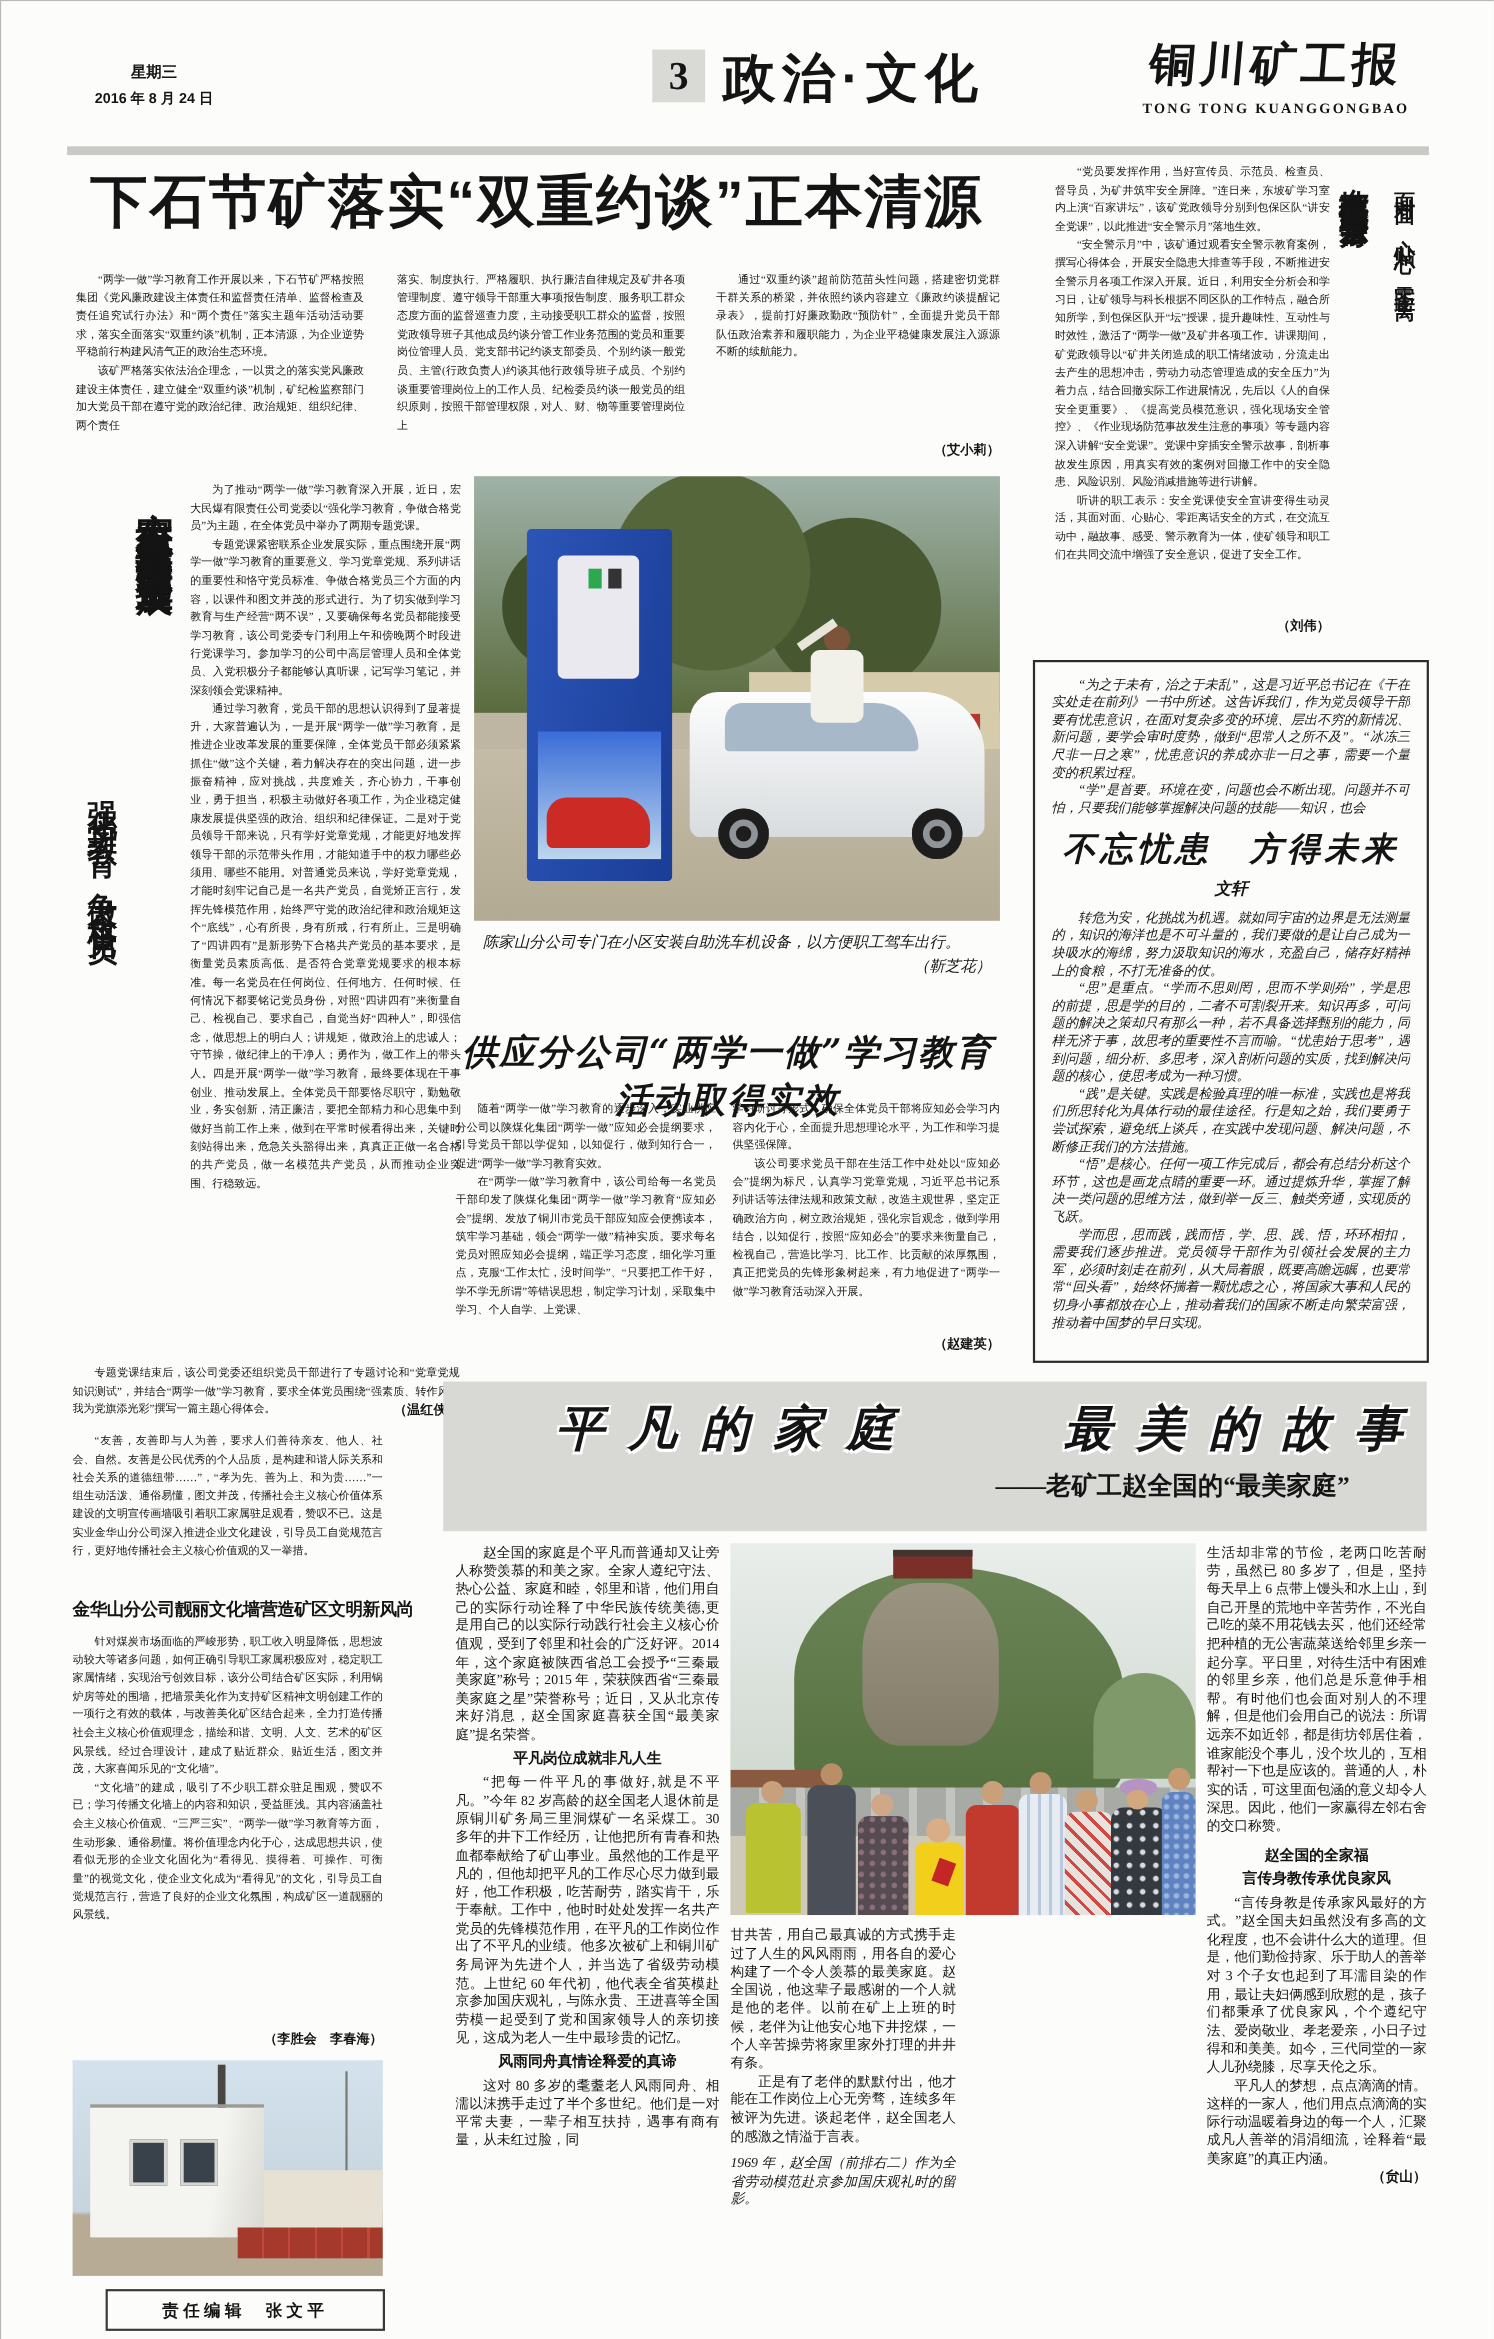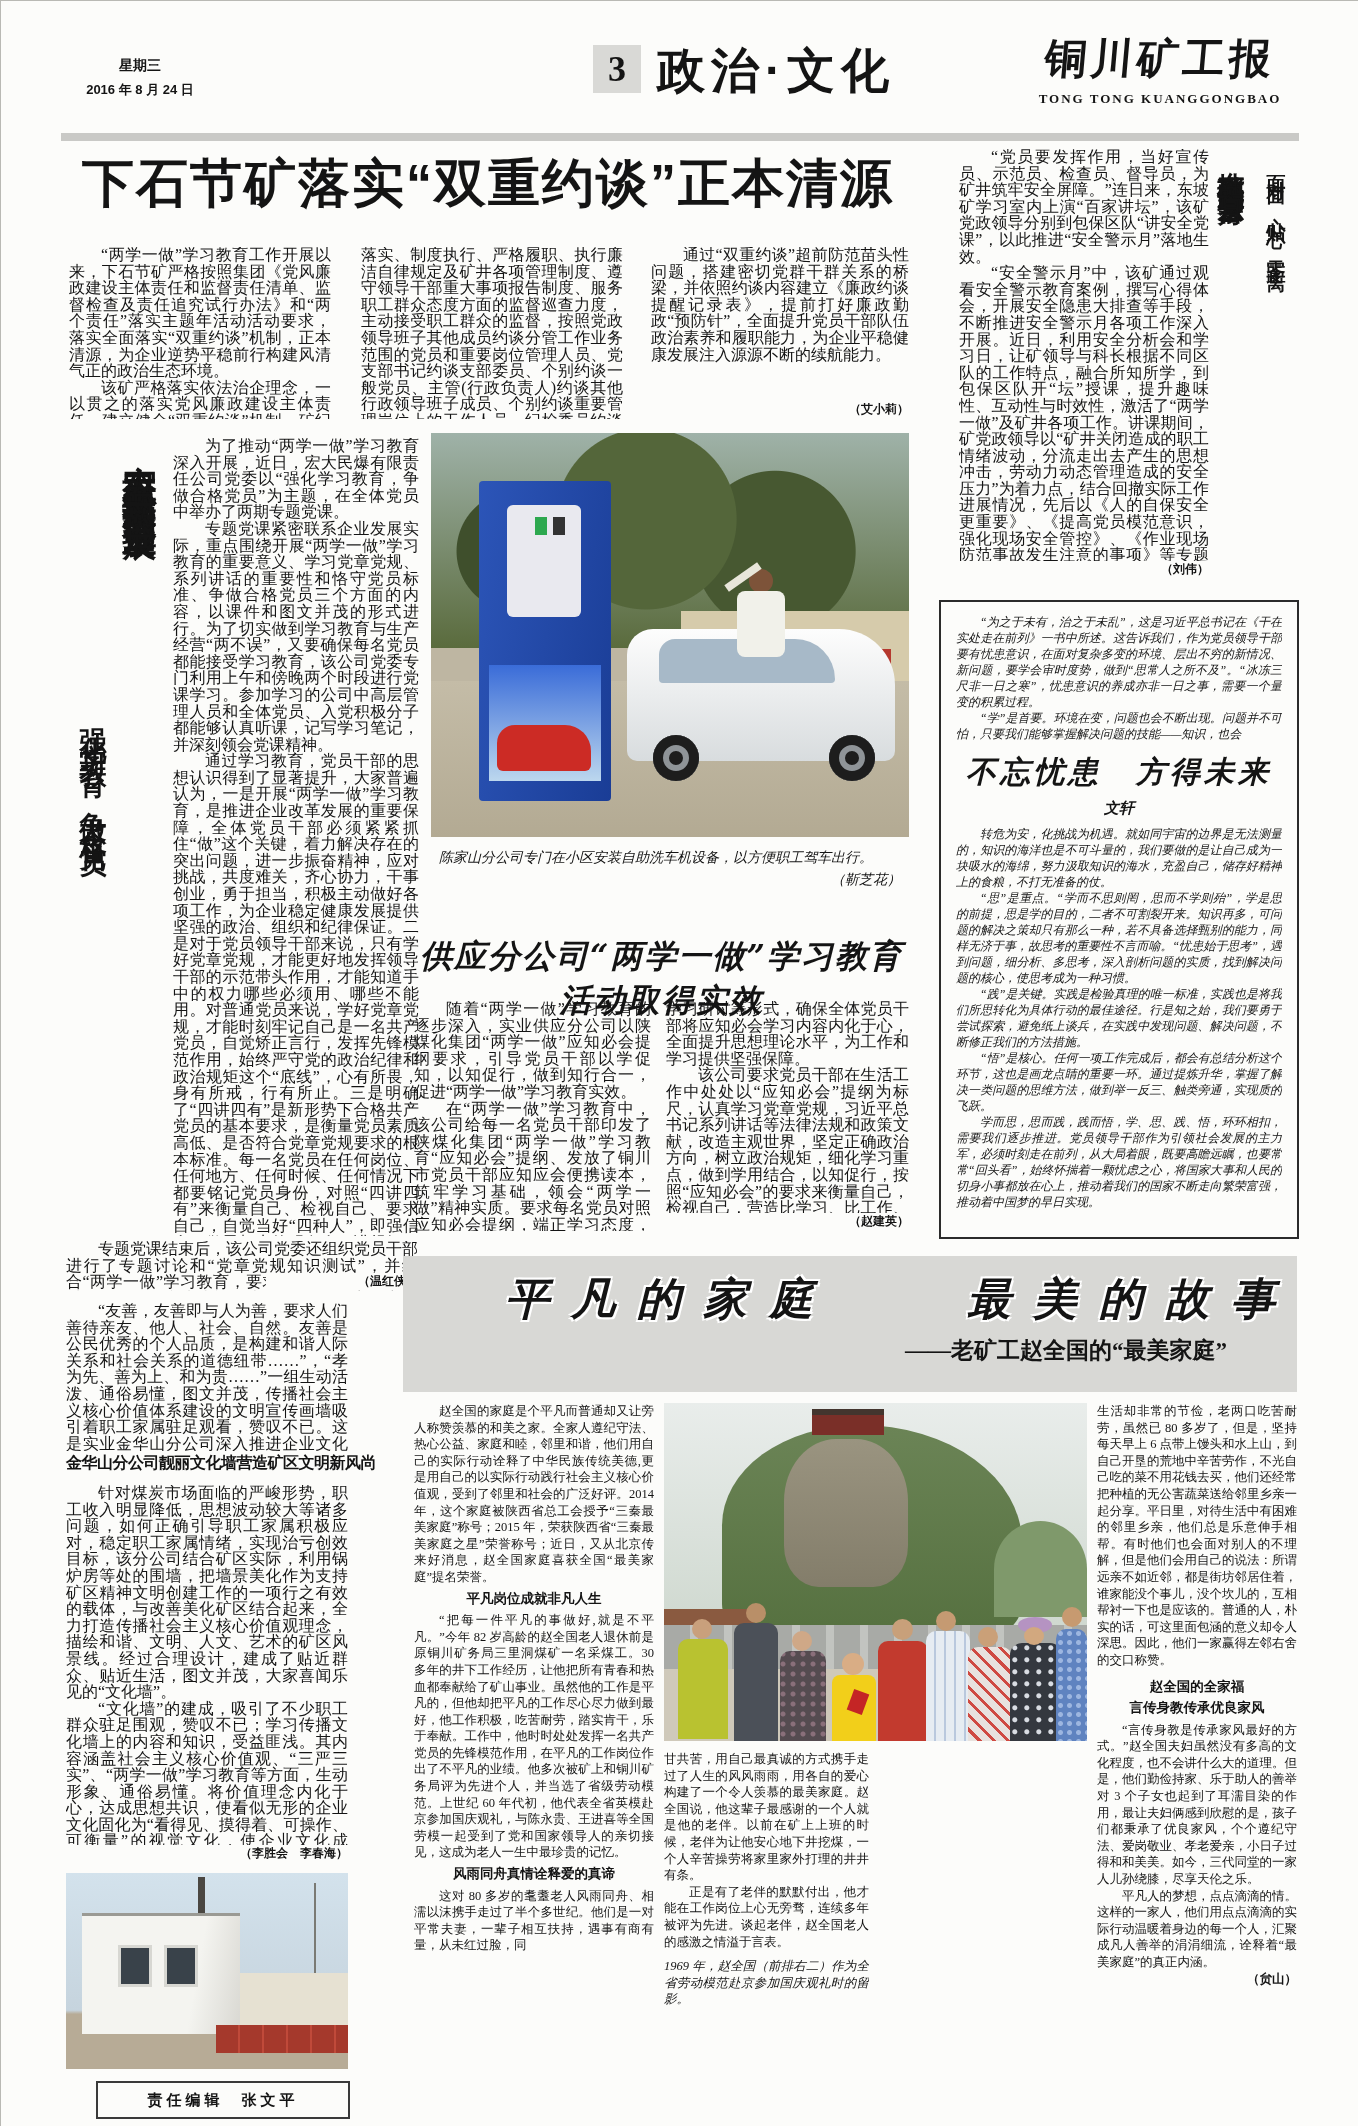--- a/index.html
+++ b/index.html
@@ -1,21 +1,21 @@
 <!DOCTYPE html>
 <html><head>
 <meta charset="utf-8">
 <style>
   html,body{margin:0;padding:0;background:#e8e8e4;}
   .page{position:relative;width:1358px;height:2126px;margin:0 auto;background:#fcfcfa;
         color:#141414;font-family:"Liberation Serif","DejaVu Serif",serif;
         overflow:hidden;border:1px solid #b9b9b4;}
   .abs{position:absolute;}
   .sans{font-family:"Liberation Sans","DejaVu Sans",sans-serif;}
-  .news{font-size:16px;line-height:16.6px;text-align:justify;overflow:hidden;}
+  .news{font-size:10px;line-height:16.6px;text-align:justify;overflow:hidden;}
   .news p{margin:0;text-indent:2em;}
   .news p.noind{text-indent:0;}
   .sigline{text-align:right;font-weight:bold;}
   .subhead{text-align:center;font-weight:bold;font-size:13.5px;margin:5px 0;
            font-family:"Liberation Sans","DejaVu Sans",sans-serif;text-indent:0;}
   .kai{font-style:italic;}
   .vert{writing-mode:vertical-rl;text-orientation:upright;}
   .headline-a{font-weight:900;font-size:52px;letter-spacing:2px;text-align:center;
               font-family:"Liberation Sans","DejaVu Sans",sans-serif;}
   .rule{background:#c9c9c6;}
@@ -97,21 +97,21 @@
     <span style="float:right;">（靳芝花）</span>
   </div>
 
   <h2 class="abs" style="left:413px;top:934px;width:495px;text-align:center;font-size:32px;font-weight:900;font-style:italic;letter-spacing:2px;font-family:'DejaVu Serif','Liberation Serif',serif;">供应分公司“两学一做”学习教育活动取得实效</h2>
   <div class="abs news" style="left:413px;top:1000px;width:237px;height:230px;">
       <p>随着“两学一做”学习教育的逐步深入，实业供应分公司以陕煤化集团“两学一做”应知必会提纲要求，引导党员干部以学促知，以知促行，做到知行合一，促进“两学一做”学习教育实效。</p>
       <p>在“两学一做”学习教育中，该公司给每一名党员干部印发了陕煤化集团“两学一做”学习教育“应知必会”提纲、发放了铜川市党员干部应知应会便携读本，筑牢学习基础，领会“两学一做”精神实质。要求每名党员对照应知必会提纲，端正学习态度，细化学习重点，克服“工作太忙，没时间学”、“只要把工作干好，学不学无所谓”等错误思想，制定学习计划，采取集中学习、个人自学、上党课、</p>
     </div>
   <div class="abs news" style="left:665px;top:1000px;width:243px;height:212px;">
       <p class="noind">学习研讨等形式，确保全体党员干部将应知必会学习内容内化于心，全面提升思想理论水平，为工作和学习提供坚强保障。</p>
-      <p>该公司要求党员干部在生活工作中处处以“应知必会”提纲为标尺，认真学习党章党规，习近平总书记系列讲话等法律法规和政策文献，改造主观世界，坚定正确政治方向，树立政治规矩，细化学习重点，做到学用结合，以知促行，按照“应知必会”的要求来衡量自己，检视自己，营造比学习、比工作、比贡献的浓厚氛围，真正把党员的先锋形象树起来，有力地促进了“两学一做”学习教育活动深入开展。</p>
+      <p>该公司要求党员干部在生活工作中处处以“应知必会”提纲为标尺，认真学习党章党规，习近平总书记系列讲话等法律法规和政策文献，改造主观世界，坚定正确政治方向，树立政治规矩，强化宗旨观念，做到学用结合，以知促行，按照“应知必会”的要求来衡量自己，检视自己，营造比学习、比工作、比贡献的浓厚氛围，真正把党员的先锋形象树起来，有力地促进了“两学一做”学习教育活动深入开展。</p>
     </div>
   <div class="abs sigline" style="left:665px;top:1212px;width:243px;font-size:12px;">（赵建英）</div>
 
   <div class="abs news" style="left:958px;top:148px;width:250px;height:412px;">
       <p>“党员要发挥作用，当好宣传员、示范员、检查员、督导员，为矿井筑牢安全屏障。”连日来，东坡矿学习室内上演“百家讲坛”，该矿党政领导分别到包保区队“讲安全党课”，以此推进“安全警示月”落地生效。</p>
       <p>“安全警示月”中，该矿通过观看安全警示教育案例，撰写心得体会，开展安全隐患大排查等手段，不断推进安全警示月各项工作深入开展。近日，利用安全分析会和学习日，让矿领导与科长根据不同区队的工作特点，融合所知所学，到包保区队开“坛”授课，提升趣味性、互动性与时效性，激活了“两学一做”及矿井各项工作。讲课期间，矿党政领导以“矿井关闭造成的职工情绪波动，分流走出去产生的思想冲击，劳动力动态管理造成的安全压力”为着力点，结合回撤实际工作进展情况，先后以《人的自保安全更重要》、《提高党员模范意识，强化现场安全管控》、《作业现场防范事故发生注意的事项》等专题内容深入讲解“安全党课”。党课中穿插安全警示故事，剖析事故发生原因，用真实有效的案例对回撤工作中的安全隐患、风险识别、风险消减措施等进行讲解。</p>
       <p>听讲的职工表示：安全党课使安全宣讲变得生动灵活，其面对面、心贴心、零距离话安全的方式，在交流互动中，融故事、感受、警示教育为一体，使矿领导和职工们在共同交流中增强了安全意识，促进了安全工作。</p>
     </div>
   <div class="abs sigline" style="left:958px;top:560px;width:250px;font-size:12px;">（刘伟）</div>
   <div class="abs vert sans" style="left:1212px;top:148px;height:430px;font-size:27px;font-weight:900;letter-spacing:2px;">东坡矿讲安全党课助力『安全警示月』</div>

